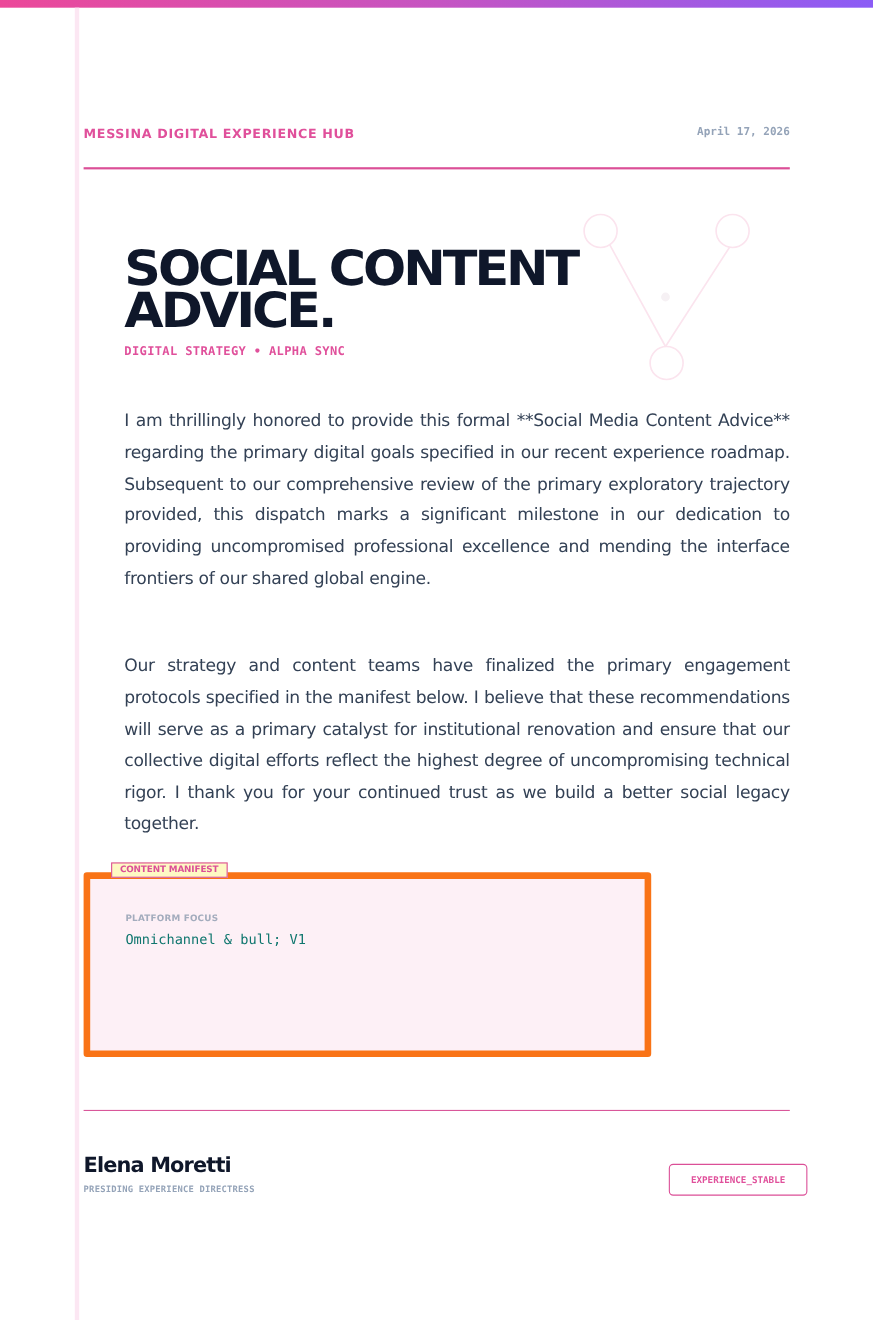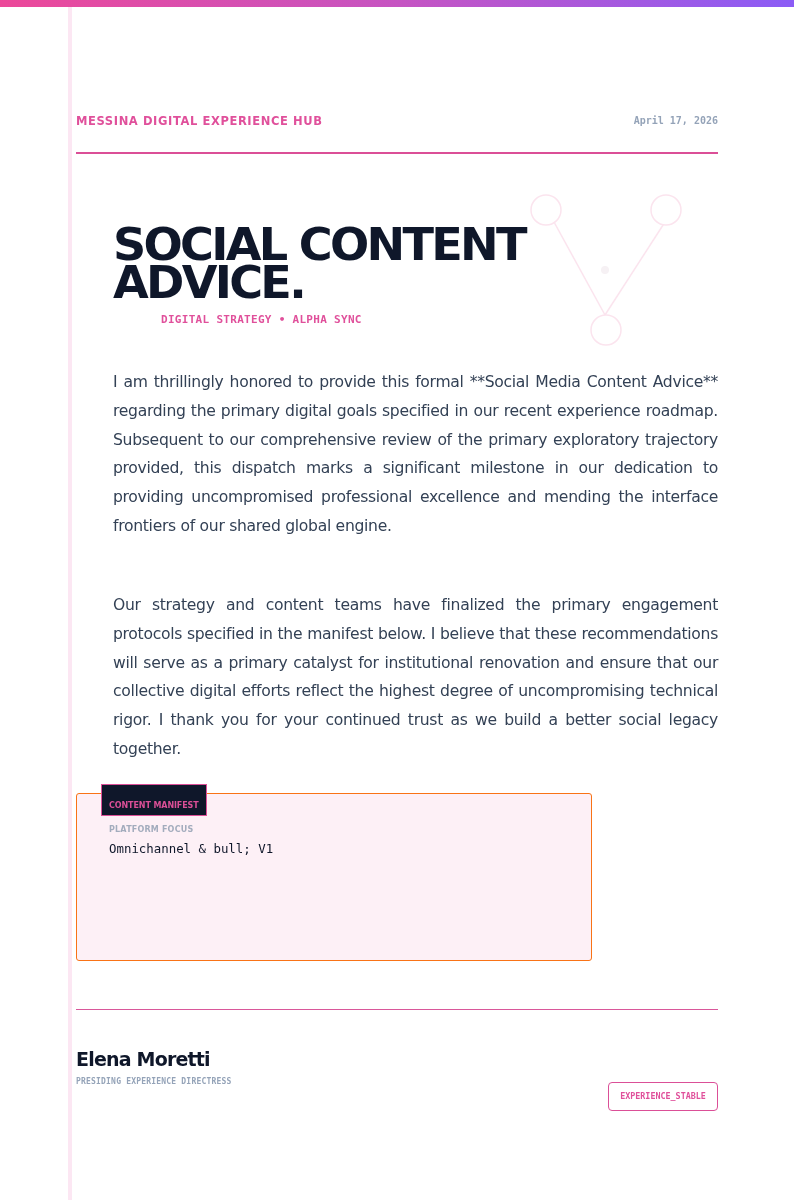--- a/index.html
+++ b/index.html
@@ -35,49 +35,49 @@
     position: absolute; left: 113px; top: 226px; width: 520px;
     font-family: "DejaVu Sans", sans-serif; font-weight: bold;
     font-size: 44px; line-height: 38px; letter-spacing: -2.6px;
     color: #0f172a; text-transform: uppercase;
     transform: scaleX(1.05); transform-origin: left top;
   }
   .title .line { display: block; white-space: nowrap; }
   .subtitle {
     position: absolute; left: 113px; top: 313px;
     font-family: "DejaVu Sans Mono", monospace; font-weight: bold;
-    font-size: 11px; letter-spacing: 0.3px; color: #e0509b; margin-left: 48px;
+    font-size: 11px; letter-spacing: 0.3px; color: #e0509b;
   }
 
   .body-text {
     position: absolute; left: 113px; width: 605px;
     font-family: "DejaVu Sans", sans-serif; font-size: 15.6px; line-height: 28.8px;
     color: #334155; text-align: justify; letter-spacing: -0.3px;
   }
   .para-1 { top: 368px; }
   .para-2 { top: 572px; margin-top: 19px; }
 
   .manifest {
     position: absolute; left: 76px; top: 793px; width: 516px; height: 168px;
-    background: #fdf0f6; border: 1px solid #f97316; border-radius: 3px;
+    background: #fdf0f6; border: 6px solid #f97316; border-radius: 3px;
   }
   .manifest-tag {
-    position: absolute; left: 101px; top: 784px; height: 14px; padding: 15px 7px;
-    background: #0f172a; border: 1px solid #db4f97;
+    position: absolute; left: 101px; top: 784px; height: 14px; padding: 0 7px;
+    background: #fef9c3; border: 1px solid #db4f97;
     font-family: "DejaVu Sans", sans-serif; font-weight: bold; font-size: 8px;
     line-height: 12px; color: #db4f97; letter-spacing: -0.1px;
   }
   .field { position: absolute; }
   .field-label {
     font-family: "DejaVu Sans", sans-serif; font-weight: bold; font-size: 8px;
     color: #a3acbd; letter-spacing: 0.2px; display: block;
   }
   .field-value {
     font-family: "DejaVu Sans Mono", monospace; font-size: 12.4px;
-    color: #0f172a; display: block; margin-top: 7px;
+    color: #0f766e; display: block; margin-top: 7px;
   }
   .f1 { left: 32px; top: 31px; }
   .f2 { left: 336px; top: 31px; }
   .f3 { left: 32px; top: 98px; }
   .f4 { left: 336px; top: 98px; }
 
   .footer-rule {
     position: absolute; left: 76px; top: 1009px; width: 642px; height: 1px;
     background: #d9579a;
   }
@@ -85,24 +85,24 @@
     position: absolute; left: 76px; top: 1048px;
     font-family: "DejaVu Sans", sans-serif; font-weight: bold; font-size: 19px;
     letter-spacing: -0.8px; color: #0f172a;
   }
   .signer-role {
     position: absolute; left: 76px; top: 1077px;
     font-family: "DejaVu Sans Mono", monospace; font-weight: bold; font-size: 8px;
     color: #94a3b8; letter-spacing: 0.2px;
   }
   .status-badge {
-    position: absolute; left: 608px; top: 1058px; width: 110px; height: 29px;
+    position: absolute; left: 608px; top: 1058px; width: 126px; height: 29px;
     border: 1px solid #db4f97; border-radius: 4px; background: #ffffff;
     font-family: "DejaVu Sans Mono", monospace; font-weight: bold; font-size: 8.4px;
-    color: #e0509b; text-align: center; line-height: 27px; margin-top: 24px;
+    color: #e0509b; text-align: center; line-height: 27px;
   }
 </style>
 </head>
 <body>
 
 <div class="top-bar"></div>
 <div class="side-strip"></div>
 
 <div class="header">
   <span class="org-name">MESSINA DIGITAL EXPERIENCE HUB</span>

